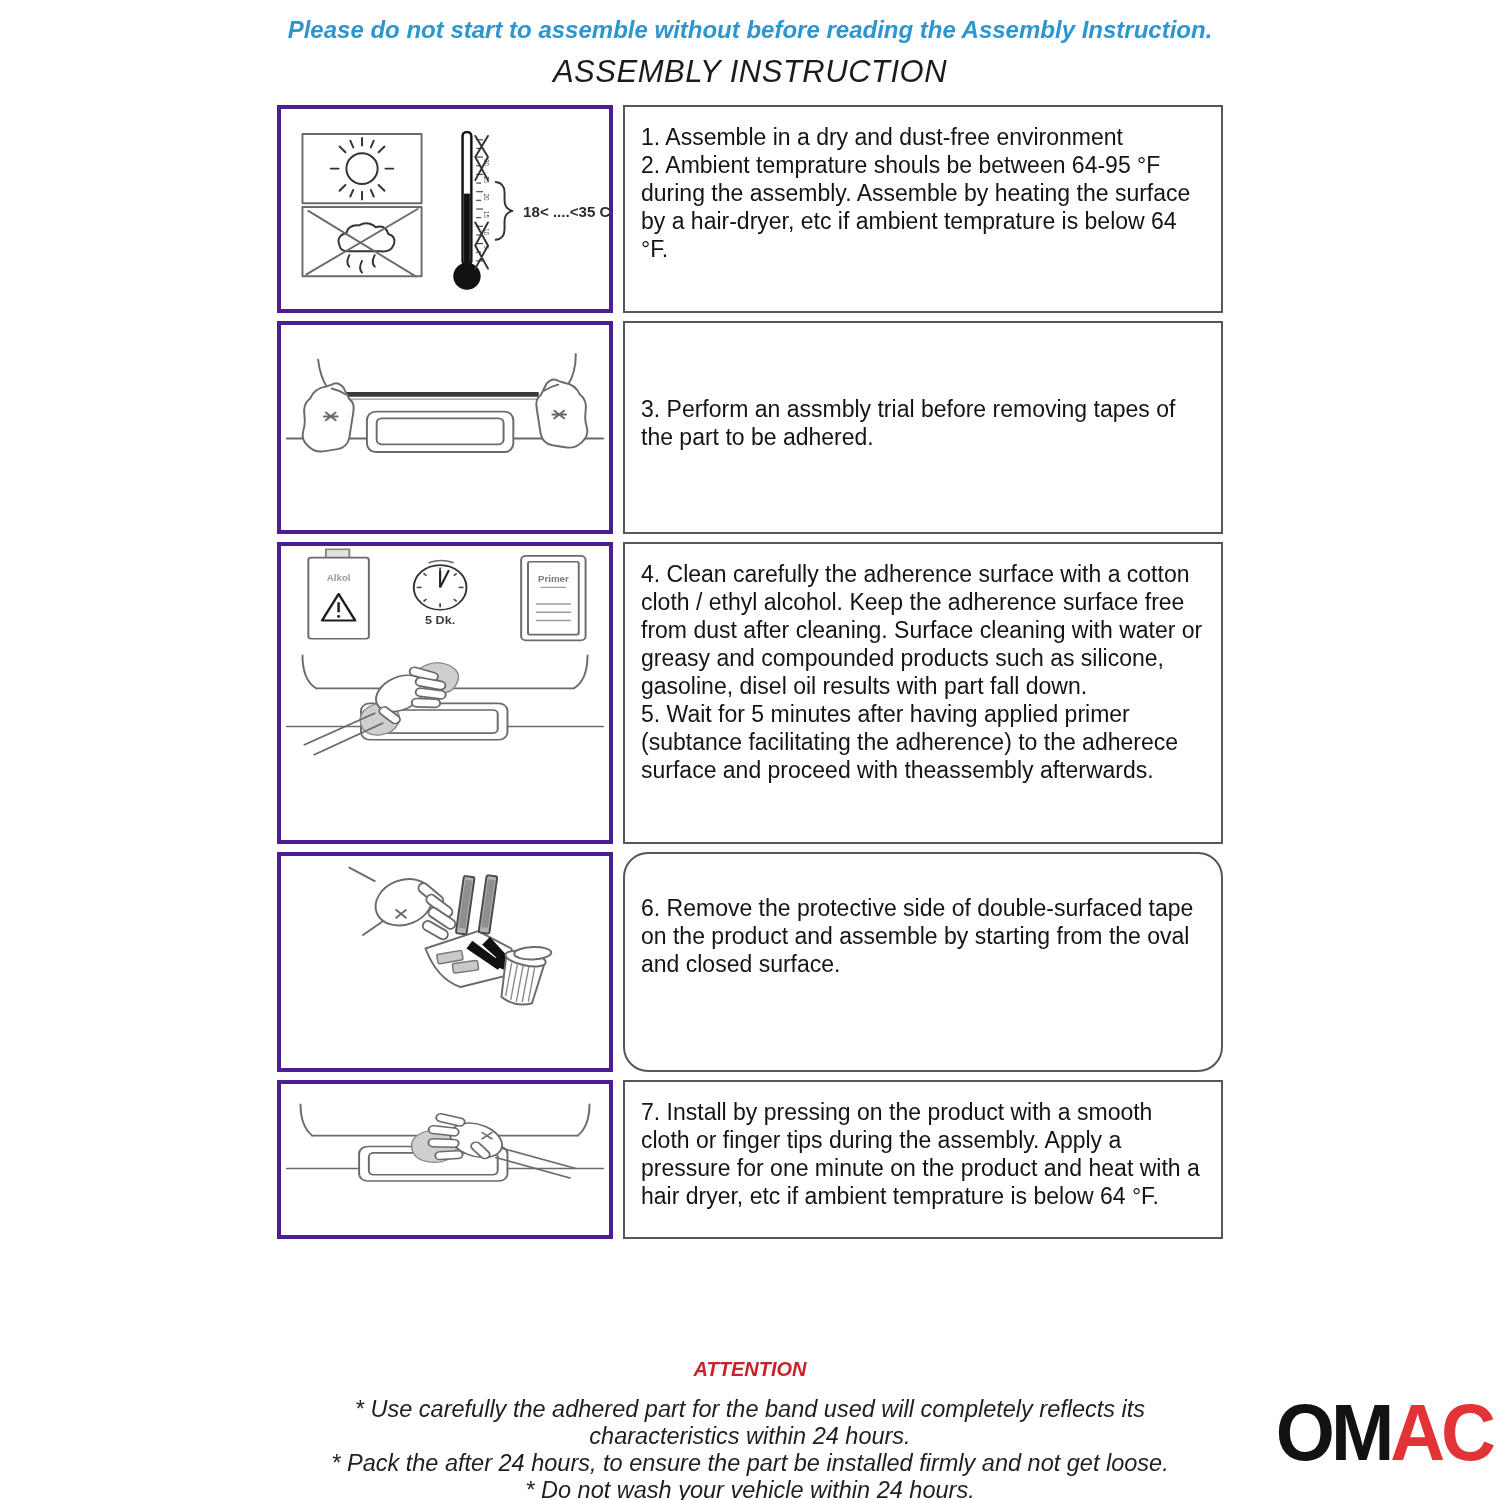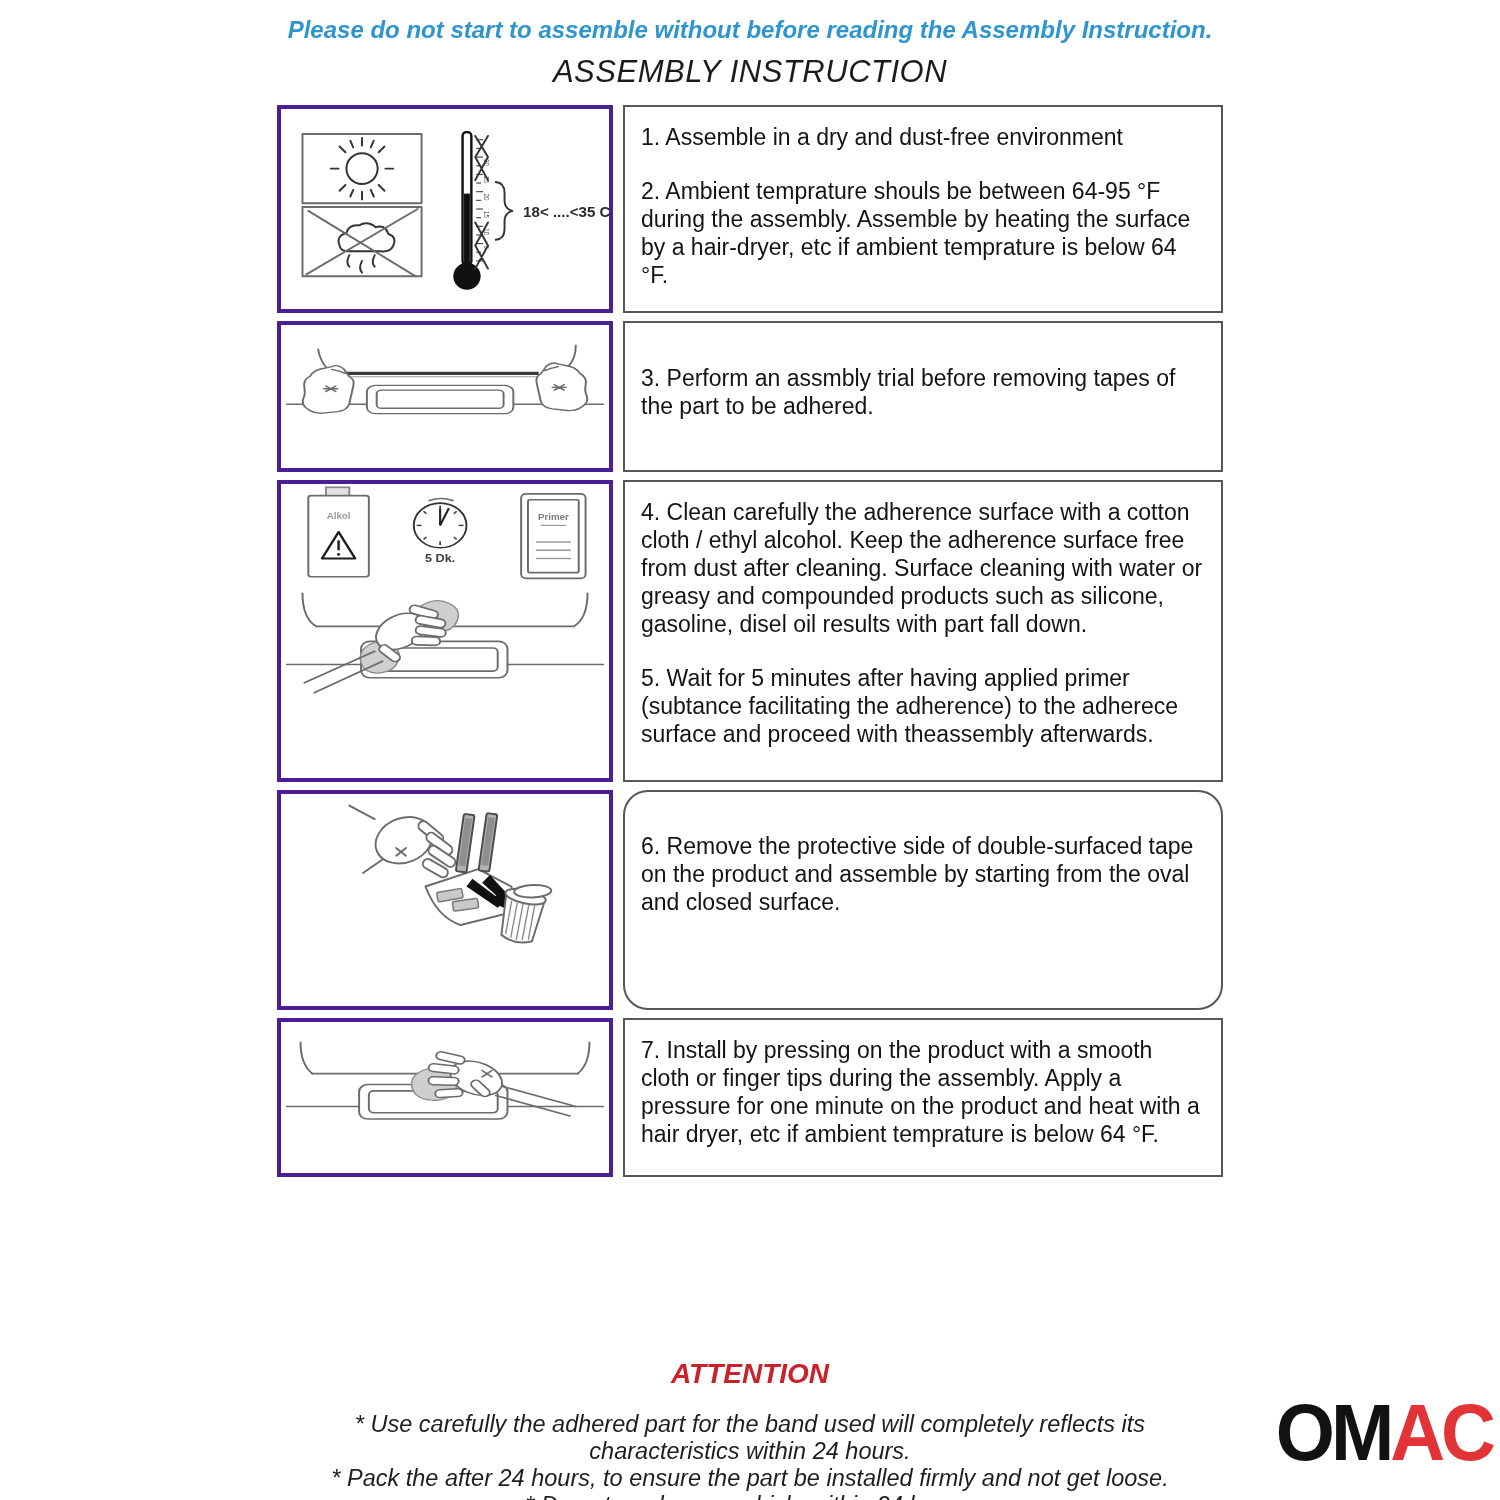--- a/index.html
+++ b/index.html
@@ -22,32 +22,32 @@
   .row { display:flex; gap:10px; margin-bottom:8px; }
   .illus-box {
     width:336px; flex:0 0 336px; border:4px solid #4c1d95; background:#fff;
     overflow:hidden;
   }
   .illus-box svg { width:100%; height:100%; display:block; }
   .text-box {
     flex:1; border:2px solid #575757; background:#fff;
     padding:16px 18px 10px 16px; font-size:23px; line-height:28px; color:#141414;
   }
-  .text-box p + p { margin-top:26px; }
-  .row-1 { height:208px; } .row-2 { height:151px; } .row-3 { height:302px; }
+  .text-box p + p { }
+  .row-1 { height:208px; } .row-2 { height:213px; } .row-3 { height:302px; }
   .row-4 { height:220px; } .row-5 { height:159px; }
   .row-2 .text-box { display:flex; flex-direction:column; justify-content:center; padding-top:0; }
   .row-4 .text-box { padding-top:40px;border-radius:25px; }
   .attention-block {
     position:absolute; top:1358px; left:0; width:100%;
     text-align:center;
   }
   .attention-title {
-    color:#c8232b; font-weight:bold; font-style:italic; font-size:28px;
-    margin-bottom:21px;
+    color:#c8232b; font-weight:bold; font-style:italic; font-size:20px;
+    margin-bottom:15px;
   }
   .attention-note {
     font-style:italic; font-size:23.5px; line-height:27px; color:#1e1e1e;
     max-width:920px; margin:0 auto;
   }
   .brand-logo {
     position:absolute; right:8px; top:1386px;
     font-size:76px; font-weight:bold; letter-spacing:-4px;
     transform:scaleY(1.05); transform-origin:top right;
     font-family:"Liberation Sans", sans-serif;

